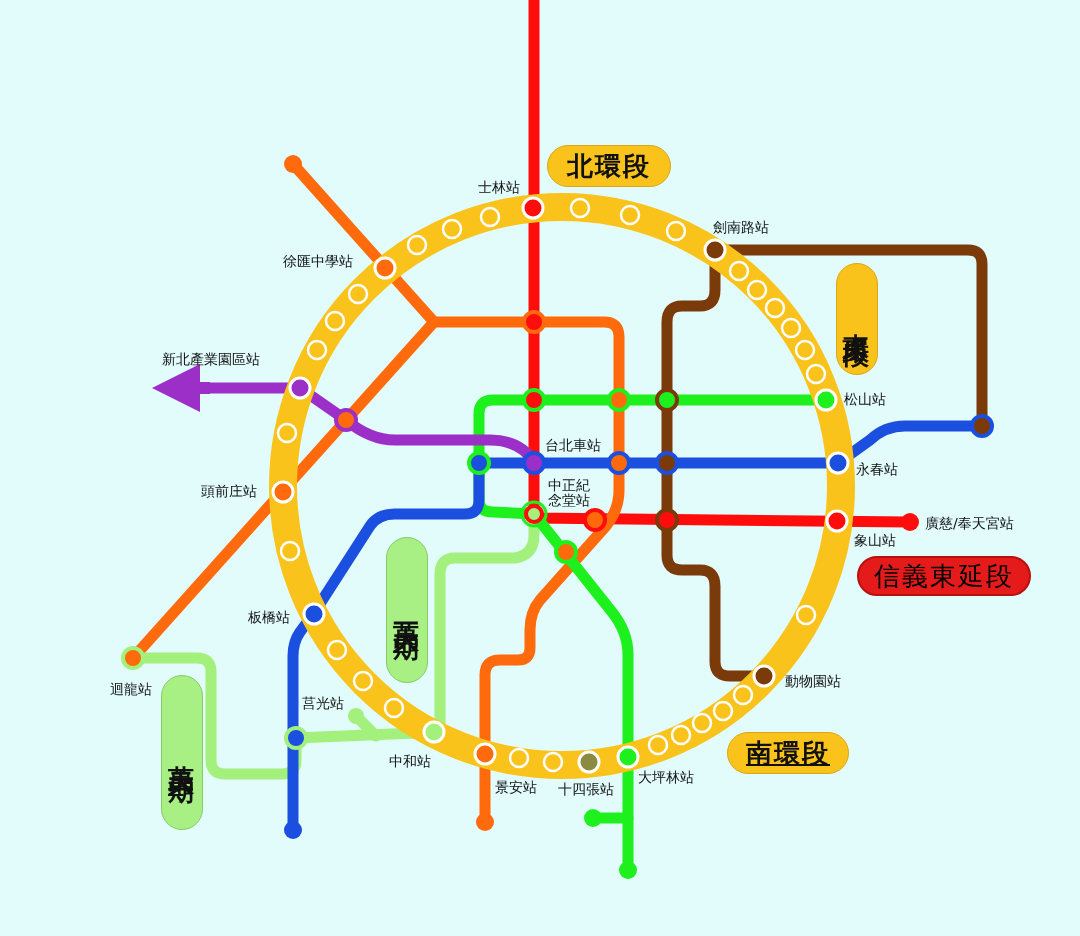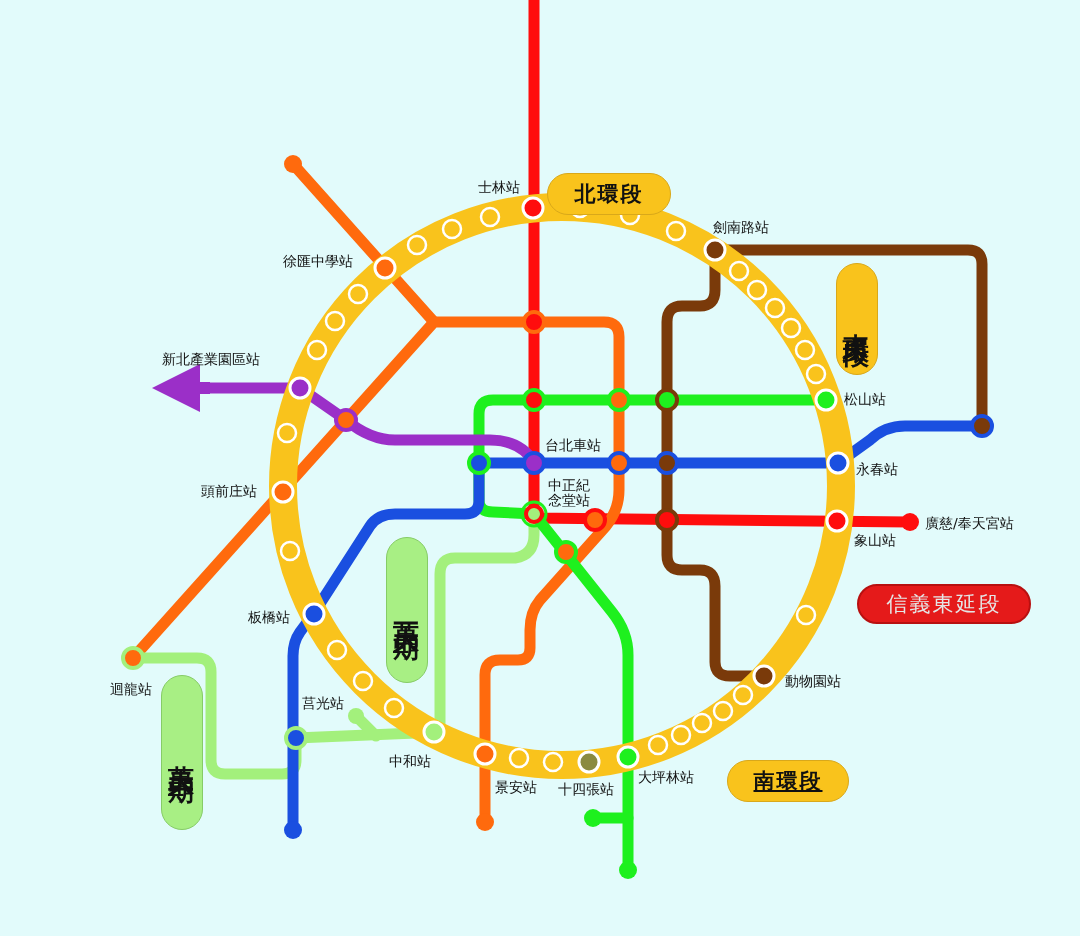--- a/index.html
+++ b/index.html
@@ -4,22 +4,22 @@
 <style>
   html, body { margin: 0; padding: 0; }
   body { width: 1080px; height: 936px; background: #e2fbfb; overflow: hidden; position: relative;
          font-family: "DejaVu Sans", sans-serif; }
   #map { position: absolute; left: 0; top: 0; width: 1080px; height: 936px; }
   .lbl { font-size: 14px; fill: #111; font-family: "DejaVu Sans", sans-serif; }
   .pill { position: absolute; border-radius: 22px; display: flex; align-items: center; justify-content: center;
           font-family: "DejaVu Sans", sans-serif; font-weight: bold; color: #111; box-sizing: border-box; }
   .pill.yellow { background: #f9c31c; border: 1px solid #d9a81a; }
   .pill.green { background: #a8ef84; border: 1px solid #86cc66; }
-  .pill.red { background: #e51a1a; color: #e5e5e5; border: 2px solid #b81010; }
-  .pill.h { font-size: 21px; letter-spacing: 2px; margin-top: 28px; }
+  .pill.red { background: #e51a1a; color: #000000; border: 2px solid #b81010; }
+  .pill.h { font-size: 26px; letter-spacing: 2px; }
   .pill.v { writing-mode: vertical-rl; font-size: 26px; letter-spacing: 4px; }
 </style>
 </head>
 <body>
 
 <svg id="map" viewBox="0 0 1080 936" xmlns="http://www.w3.org/2000/svg">
 
   <g fill="none" stroke="#ff0d0d" stroke-width="11" stroke-linecap="round" stroke-linejoin="round">
     <path d="M534 0 L534 518 L910 522"></path>
   </g>

